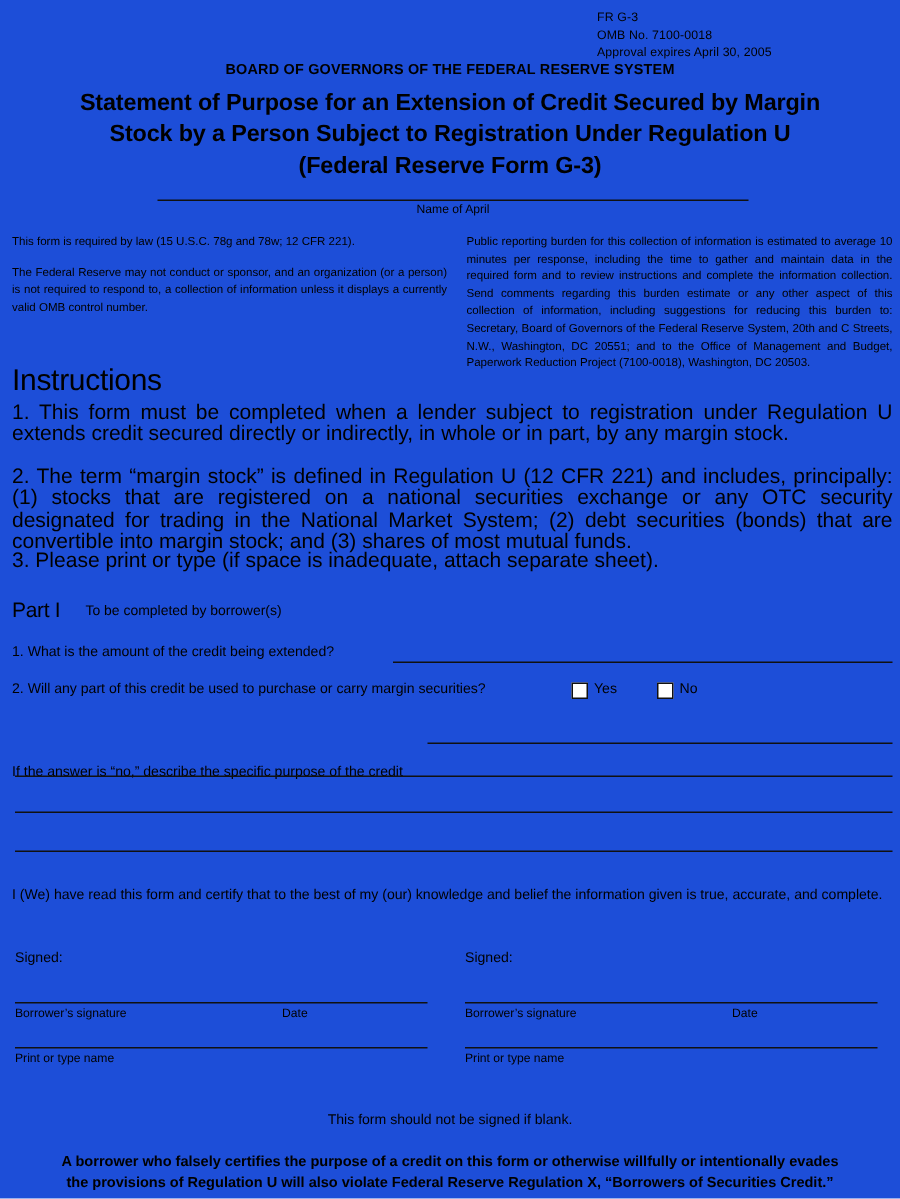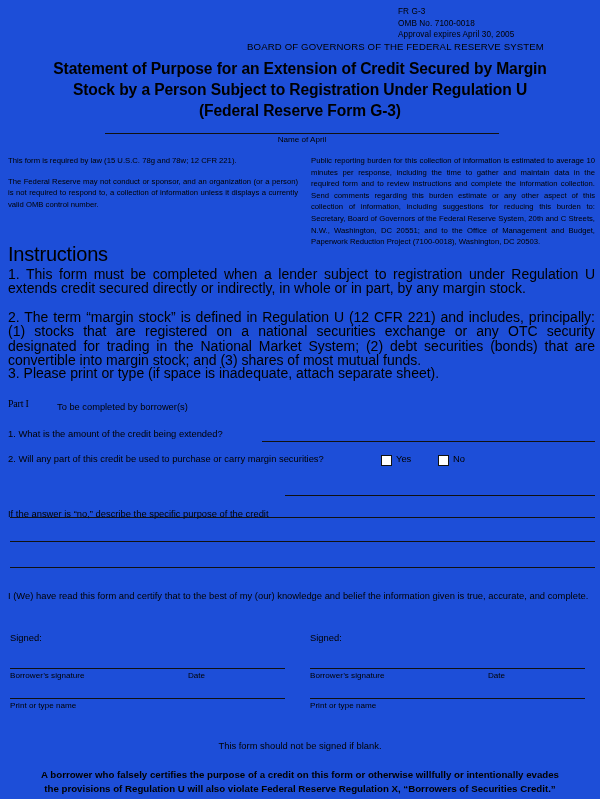--- a/index.html
+++ b/index.html
@@ -28,24 +28,24 @@
     font-size: 8.2px;
     line-height: 11.5px;
     letter-spacing: 0.1px;
   }
 
   
   .agency {
     position: absolute;
     top: 41px;
     left: 0;
-    width: 544px;
-    text-align: right;
+    width: 600px;
+    text-align: center;
     font-size: 9.6px;
-    font-weight: normal;
+    font-weight: bold;
     letter-spacing: 0.15px;
   }
   .form-title {
     position: absolute;
     top: 58px;
     left: 20px;
     width: 560px;
     text-align: center;
     font-size: 15.6px;
     font-weight: bold;
@@ -110,23 +110,22 @@
   }
   .instr-1 { top: 267px; }
   .instr-2 { top: 310px; }
   .instr-3 { top: 366px; text-align: left; }
 
   
   .part-head {
     position: absolute;
     top: 398px;
     left: 8px;
-    font-size: 10px;
+    font-size: 14px;
     letter-spacing: -0.2px;
-    font-family: Liberation Serif, serif;
   }
   .part-sub {
     position: absolute;
     top: 402px;
     left: 57px;
     font-size: 9.3px;
   }
 
   .q1 {
     position: absolute;

